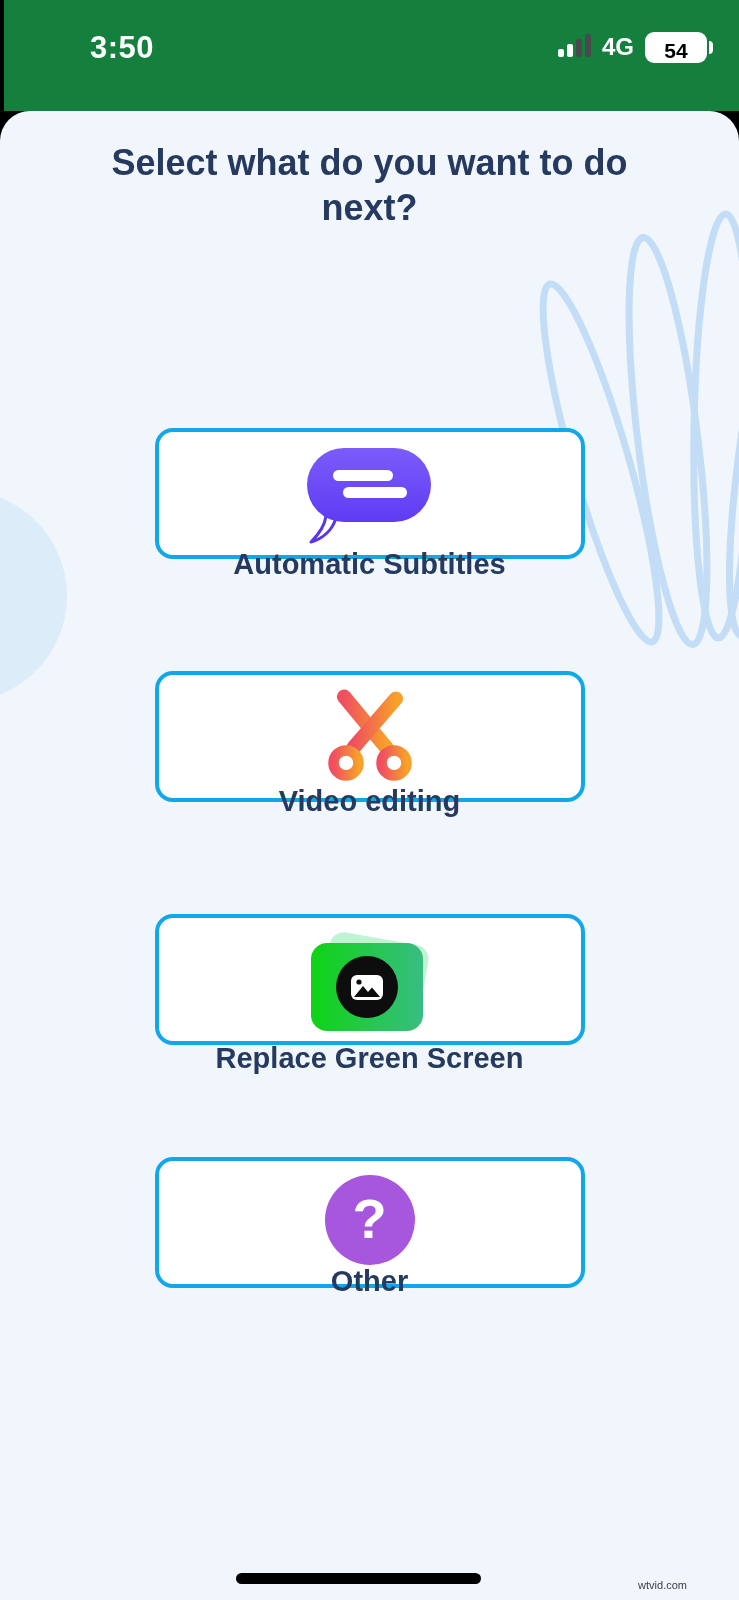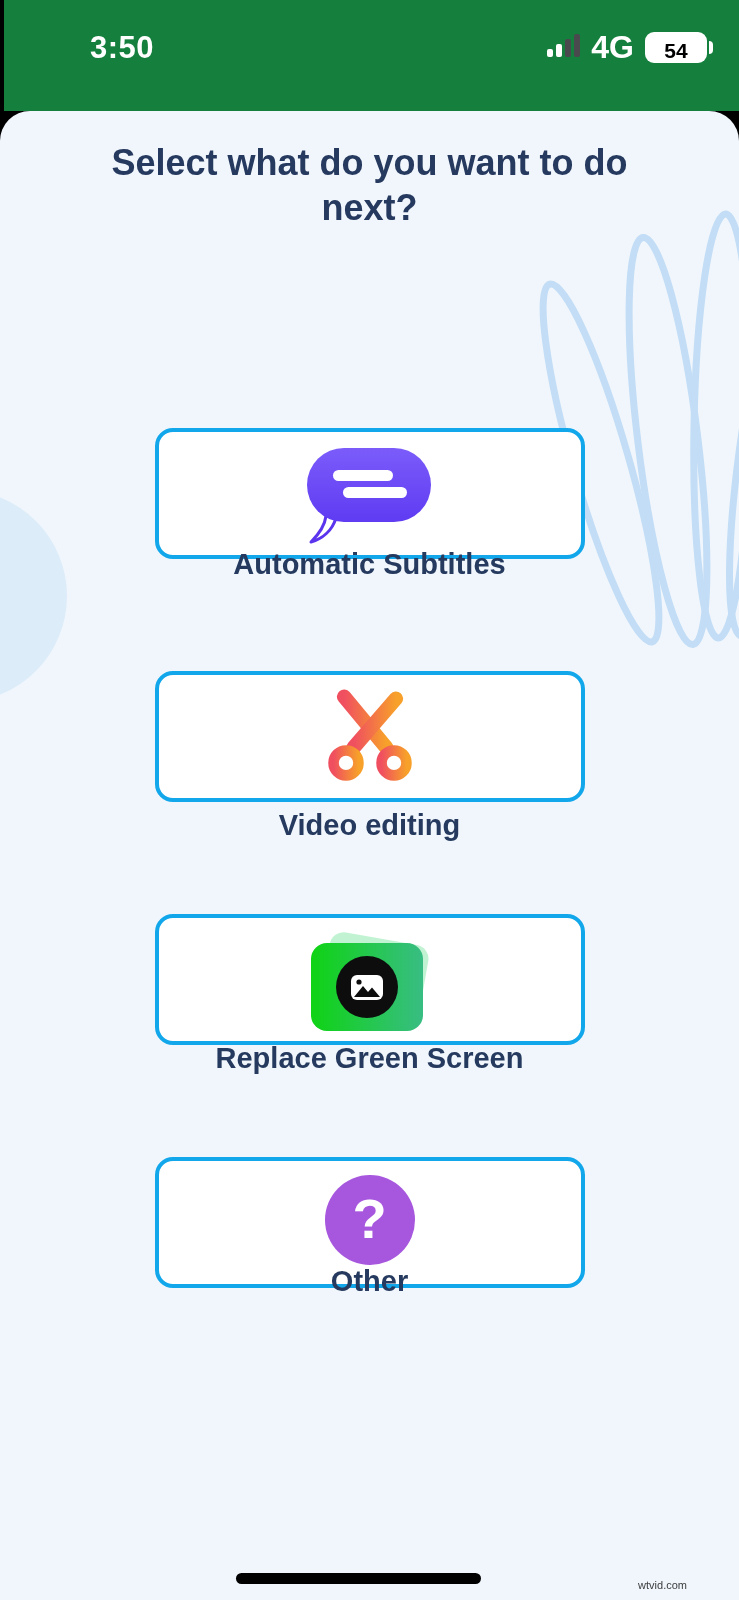--- a/index.html
+++ b/index.html
@@ -14,21 +14,21 @@
   
   .statusbar { position:absolute; top:0; left:4px; width:739px; height:111px; background:#15803d; z-index:3; }
   .time { position:absolute; left:86px; top:30px; color:#fff; font-size:31px; font-weight:700; letter-spacing:.5px; }
   .sb-right { position:absolute; right:36px; top:30px; display:flex; align-items:center; gap:11px; height:34px; }
   .sig { display:flex; align-items:flex-end; gap:3px; height:24px; padding-bottom:2px; }
   .sig span { width:6px; border-radius:2px; display:block; }
   .sig .b1 { height:8px;  background:#fff; }
   .sig .b2 { height:13px; background:#fff; }
   .sig .b3 { height:18px; background:#4a4a4e; }
   .sig .b4 { height:23px; background:#4a4a4e; }
-  .net { color:#fff; font-size:32px; font-weight:600; }
+  .net { color:#fff; font-size:24px; font-weight:600; }
   .battery { position:relative; width:62px; height:31px; background:#fff; border-radius:9px;
              display:flex; align-items:flex-end; justify-content:center; }
   .battery .pct { color:#000; font-size:21px; font-weight:700; }
   .battery .nub { position:absolute; right:-6px; top:9px; width:4px; height:13px; background:#fff;
                   border-radius:0 4px 4px 0; }
 
   
   .back-card { position:absolute; top:89px; left:33px; width:673px; height:50px;
                background:#d6d7d9; border-radius:15px 15px 0 0; z-index:1; }
 
@@ -39,21 +39,21 @@
 
   .page-title { position:relative; margin:30px auto 0; max-width:560px; text-align:center;
                 color:#26395e; font-size:36px; font-weight:700; line-height:1.24; }
 
   
   .card { position:absolute; left:50%; transform:translateX(-50%); width:430px; height:131px;
           background:#fff; border:4px solid #12a7ea; border-radius:18px;
           display:flex; flex-direction:column; align-items:center;
           padding:14px 10px 20px; cursor:pointer; }
   .card-1 { top:317px; }
-  .card-2 { top:560px;gap:24px; }
+  .card-2 { top:560px; }
   .card-3 { top:803px; }
   .card-4 { top:1046px; }
   .card .icon-wrap { flex:1; display:flex; align-items:center; justify-content:center; }
   .card .card-label { color:#253a5e; font-size:29px; font-weight:700; }
 
   .q-circle { width:90px; height:90px; border-radius:50%; background:#a756de;
               display:flex; align-items:center; justify-content:center; }
   .q-circle span { color:#fff; font-size:56px; font-weight:700; padding-bottom:4px; }
 
   

